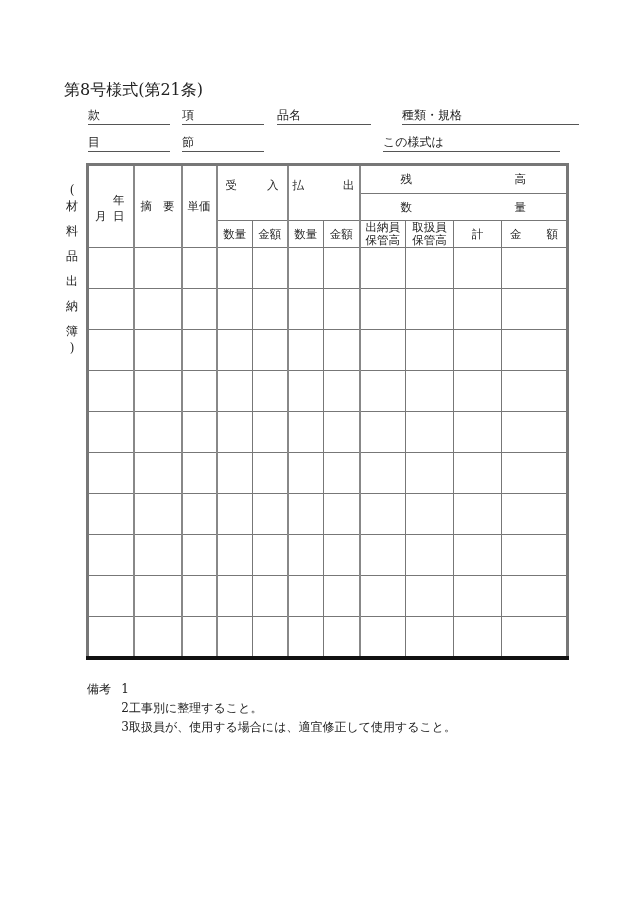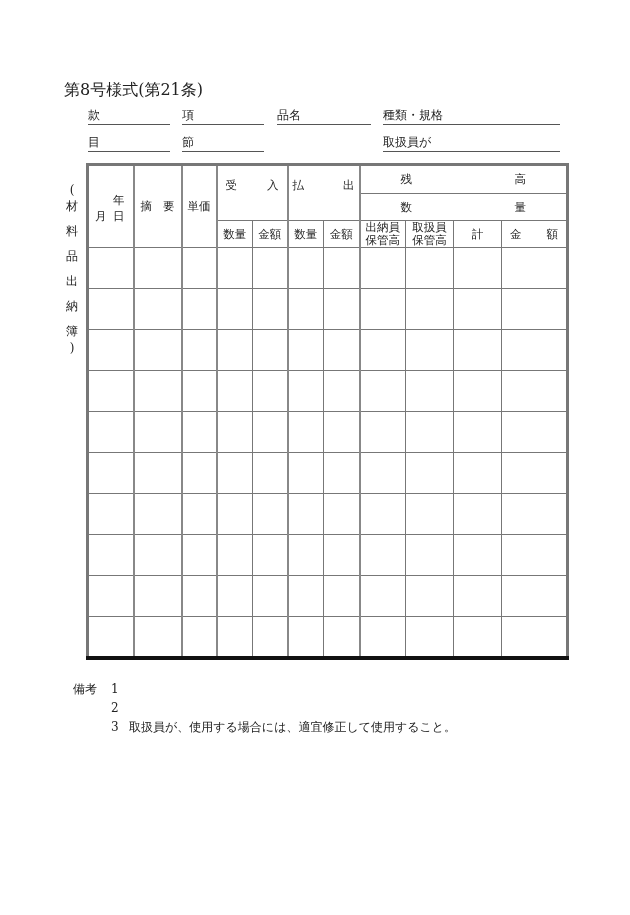--- a/index.html
+++ b/index.html
@@ -9,36 +9,36 @@
   .title { left:64px; top:80px; font-size:16px; }
   .field { position:absolute; font-size:12px; border-bottom:1px solid #555; height:16px; line-height:14px; }
   .vert { position:absolute; left:64px; top:186px; width:16px; font-size:12px; line-height:25px; text-align:center; }
   table.grid { position:absolute; left:86px; top:163px; border-collapse:collapse; table-layout:fixed;
                border:3px solid #777; border-bottom:4px solid #111; }
   table.grid td { border:1px solid #777; padding:0; font-size:11.5px; text-align:center; vertical-align:middle; }
   table.grid td.thick-r { border-right:2px solid #888; }
   .spread { display:flex; justify-content:space-between; padding:0 8px; }
   .two { line-height:13px; font-size:11.5px; }
   .notes { position:absolute; left:73px; top:680px; font-size:12px; line-height:19px; }
-  .note-row { display:flex; }
+  .note-row { display:flex;text-align:right; }
   .note-lbl { width:38px; }
   .note-num { width:18px; }
 </style>
 </head>
 <body>
 
 <div class="abs title">第8号様式(第21条)</div>
 
 <div class="field" style="left:88px;top:108px;width:82px;"><span>款</span></div>
 <div class="field" style="left:182px;top:108px;width:82px;"><span>項</span></div>
 <div class="field" style="left:277px;top:108px;width:94px;"><span>品名</span></div>
-<div class="field" style="left:383px;top:108px;width:177px;"><span>種類・規格</span></div>
+<div class="field" style="left:402px;top:108px;width:177px;"><span>種類・規格</span></div>
 <div class="field" style="left:88px;top:135px;width:82px;"><span>目</span></div>
 <div class="field" style="left:182px;top:135px;width:82px;"><span>節</span></div>
-<div class="field" style="left:383px;top:135px;width:177px;"><span>取扱員が</span></div>
+<div class="field" style="left:383px;top:135px;width:177px;"><span>この様式は</span></div>
 
 <div class="vert">
   <div style="line-height:8px;height:8px;">(</div>
   <div>材</div>
   <div>料</div>
   <div>品</div>
   <div>出</div>
   <div>納</div>
   <div>簿</div>
   <div style="line-height:8px;height:8px;">)</div>
@@ -258,19 +258,20 @@
 </table>
 
 <div class="notes">
   <div class="note-row">
       <span class="note-lbl">備考</span>
       <span class="note-num">1</span>
     </div>
   <div class="note-row">
       <span class="note-lbl"></span>
       <span class="note-num">2</span>
+      <span>工事別に整理すること。</span>
     </div>
   <div class="note-row">
       <span class="note-lbl"></span>
       <span class="note-num">3</span>
       <span>取扱員が、使用する場合には、適宜修正して使用すること。</span>
     </div>
 </div>
 
 </body></html>

